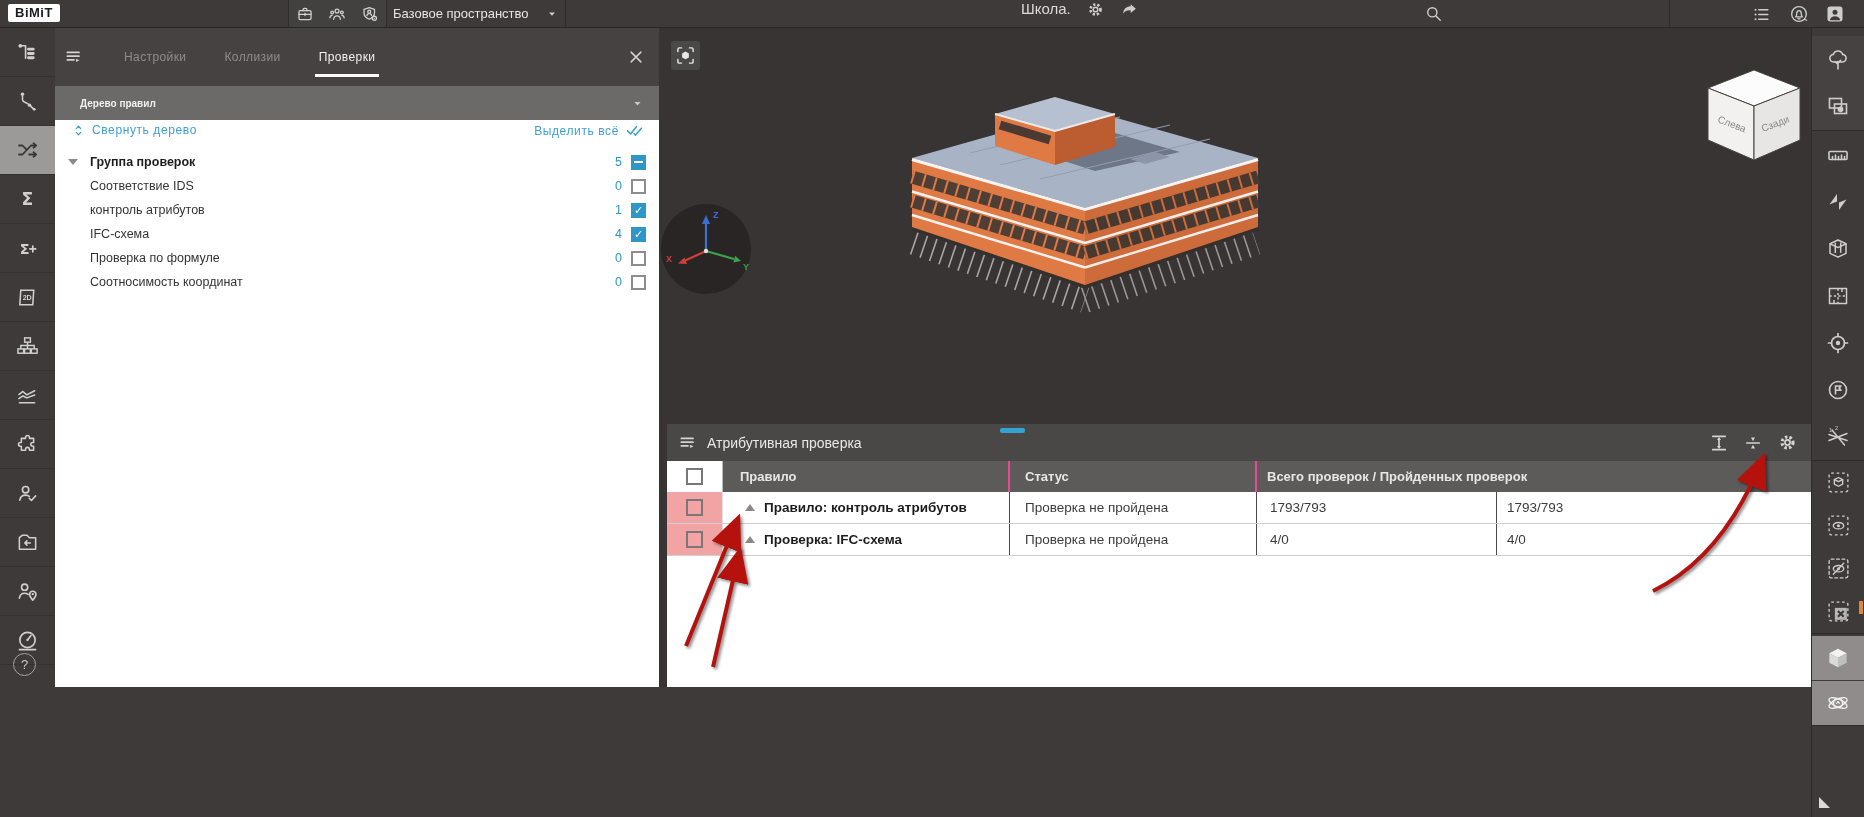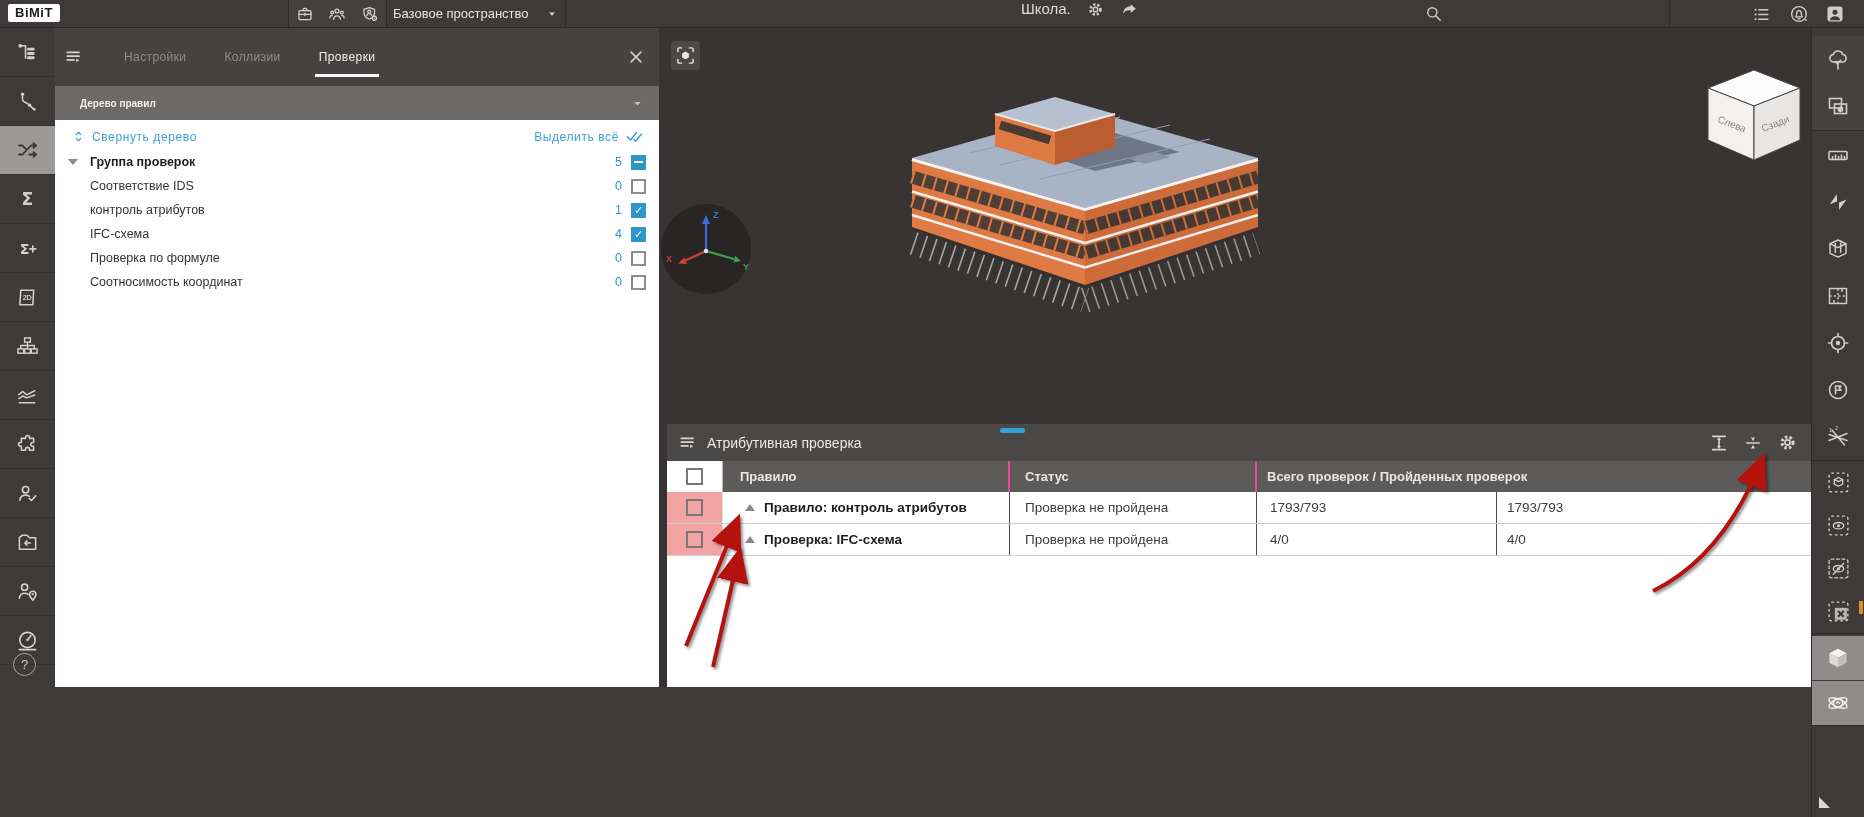--- a/index.html
+++ b/index.html
@@ -39,21 +39,21 @@
   .lpanel{position:absolute;left:55px;top:28px;width:604px;height:659px;background:#fff}
   .tabbar{height:58px;background:#454241;display:flex;align-items:center;padding-left:7px}
   .pmenu{width:24px;height:24px;color:#d5d3d2;display:flex;align-items:center;justify-content:center;cursor:pointer}
   .tab{font-size:12px;color:#8f8c8b;margin-left:38px;letter-spacing:.4px;position:relative;cursor:pointer}
   .tab.active{color:#f1efee}
   .tab.active::after{content:"";position:absolute;left:-4px;right:-4px;bottom:-13px;height:3px;background:#fdfdfd}
   .closex{margin-left:auto;margin-right:14px;color:#d5d3d2;cursor:pointer}
   .theader{height:34px;background:#6c6969;display:flex;align-items:center;padding:0 14px 0 25px;cursor:pointer}
   .theader .tt{font-size:10px;font-weight:bold;color:#f2f0ef}
   .theader .chev{margin-left:auto}
-  .ttools{height:27px;display:flex;align-items:center;padding:3px 13px 0 17px;background:#fff}
+  .ttools{height:27px;display:flex;align-items:flex-start;padding:3px 13px 0 17px;background:#fff}
   .bluelink{color:#3f9fd4;font-size:12px;letter-spacing:.6px;cursor:pointer;display:flex;align-items:center;gap:7px}
   .ttools .right{margin-left:auto}
   .tree{background:#fff}
   .trow{display:flex;align-items:center;height:24px;padding:0 13px;cursor:pointer}
   .exp{width:10px;margin-right:12px;display:flex;justify-content:center}
   .exp .tri{width:0;height:0;border-left:5px solid transparent;border-right:5px solid transparent;border-top:6px solid #8d8a89}
   .tlabel{font-size:12.5px;color:#333}
   .trow.group .tlabel{font-weight:bold;color:#1e1e1e}
   .tcount{margin-left:auto;font-size:12.5px;color:#2f96c8;min-width:14px;text-align:right}
   .cb{width:15px;height:15px;margin-left:9px;box-sizing:border-box;display:flex;align-items:center;justify-content:center;cursor:pointer}

